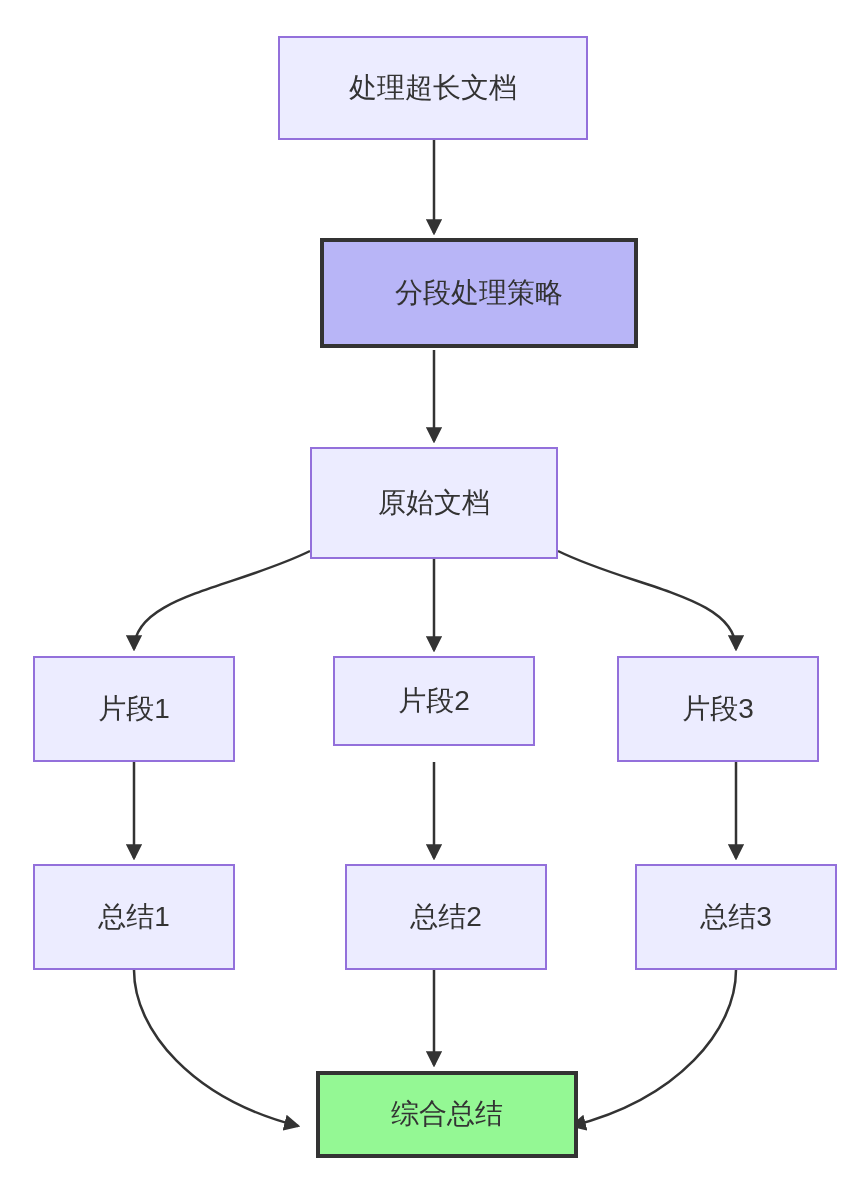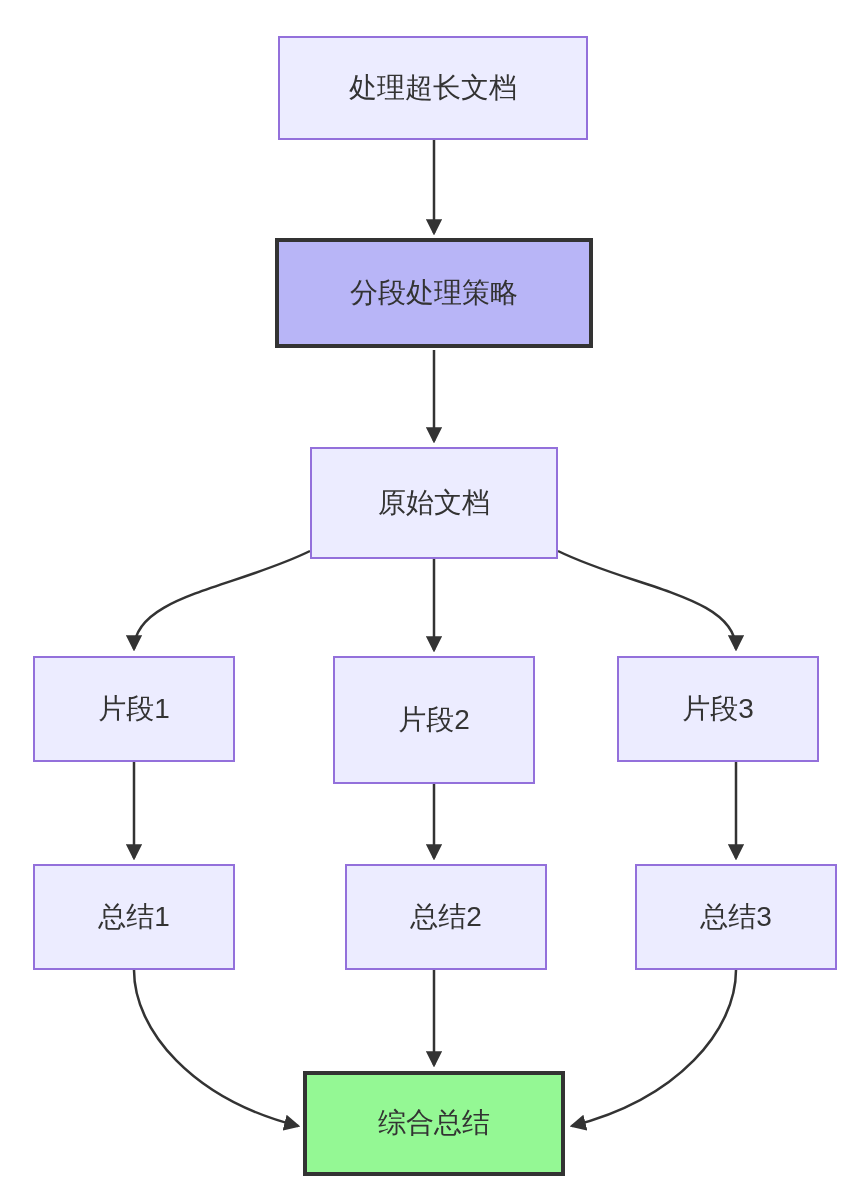--- a/index.html
+++ b/index.html
@@ -16,21 +16,21 @@
     overflow:hidden;
   }
   .edges{position:absolute;left:0;top:0;width:852px;height:1196px;display:block;}
   .edge{stroke:var(--edge-color);stroke-width:2.5;fill:none;marker-end:url(#arrowhead);}
   #arrowhead path{fill:var(--edge-color);}
   .node{
     position:absolute;display:flex;align-items:center;justify-content:center;
     text-align:center;font-size:28px;line-height:1.3;
     background:var(--node-fill);border:2px solid var(--node-border);
   }
-  .node.highlight{background:var(--highlight-fill);border:4px solid var(--highlight-border);}
+  .node.highlight{background:var(--highlight-fill);border:4px solid var(--highlight-border);margin-left:45px;}
   .node.success{background:var(--success-fill);border:4px solid var(--success-border);}
 </style>
 </head>
 <body>
 
 <div class="canvas">
 
   <svg class="edges" viewBox="0 0 852 1196" xmlns="http://www.w3.org/2000/svg">
     <defs>
       <marker id="arrowhead" viewBox="0 0 10 10" refX="8.5" refY="5" markerWidth="6.5" markerHeight="6.5" orient="auto-start-reverse">
@@ -59,37 +59,37 @@
   </div>
 
   <div class="node" style="left:310px;top:447px;width:248px;height:112px">
     <span>原始文档</span>
   </div>
 
   <div class="node" style="left:33px;top:656px;width:202px;height:106px">
     <span>片段1</span>
   </div>
 
-  <div class="node" style="left:333px;top:656px;width:202px;height:128px">
+  <div class="node" style="left:333px;top:656px;width:202px;height:90px">
     <span>片段2</span>
   </div>
 
   <div class="node" style="left:617px;top:656px;width:202px;height:106px">
     <span>片段3</span>
   </div>
 
   <div class="node" style="left:33px;top:864px;width:202px;height:106px">
     <span>总结1</span>
   </div>
 
   <div class="node" style="left:345px;top:864px;width:202px;height:106px">
     <span>总结2</span>
   </div>
 
   <div class="node" style="left:635px;top:864px;width:202px;height:106px">
     <span>总结3</span>
   </div>
 
-  <div class="node success" style="left:303px;top:1071px;width:262px;height:105px">
+  <div class="node success" style="left:316px;top:1071px;width:262px;height:87px">
     <span>综合总结</span>
   </div>
 
 </div>
 
 </body></html>

